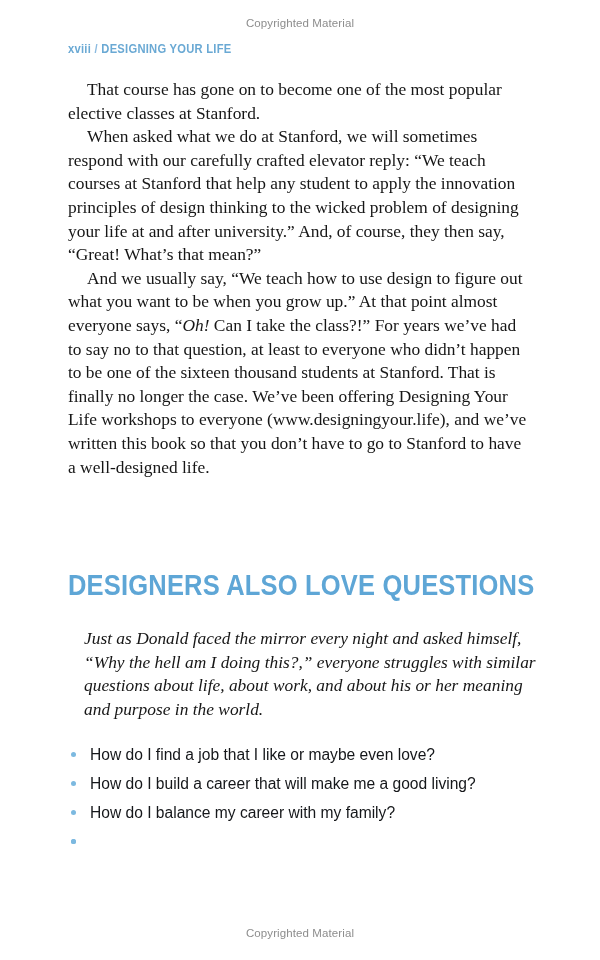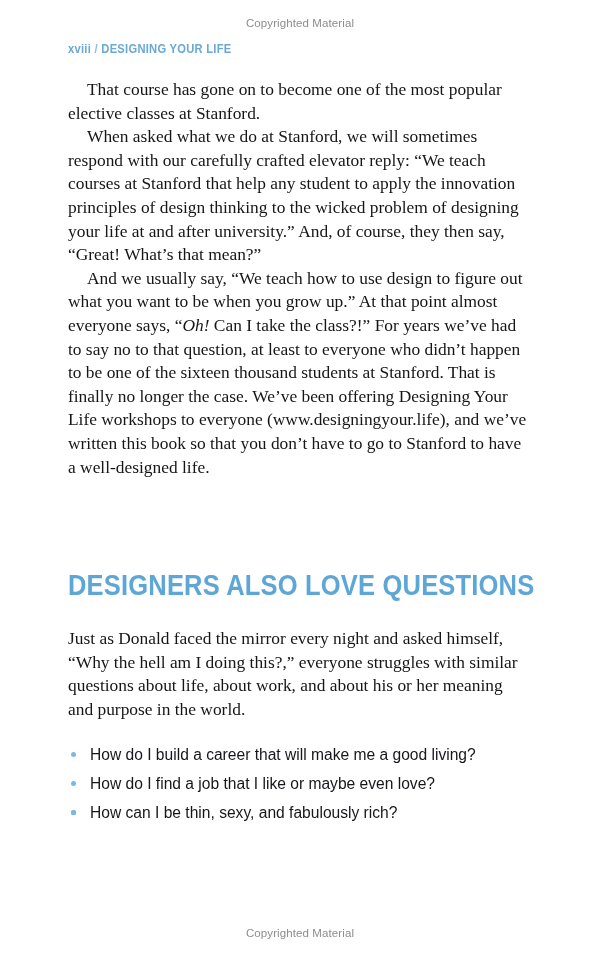--- a/index.html
+++ b/index.html
@@ -94,23 +94,24 @@
     color: #5ea6d6;
     text-transform: uppercase;
     white-space: nowrap;
     transform: scaleX(0.88);
     transform-origin: left center;
   }
 
   
   .after-heading {
     position: absolute;
-    left: 68px;
+    left: 84px;
     top: 627px;
     width: 464px;
+    font-style: italic;
   }
 
   
   .question-list {
     position: absolute;
     left: 68px;
     top: 744px;
     width: 470px;
     margin: 0;
     padding: 0;
@@ -160,33 +161,33 @@
 
   <div class="section-heading">DESIGNERS ALSO LOVE QUESTIONS</div>
 
   <div class="after-heading">
     <p class="body no-indent">Just as Donald faced the mirror every night and asked himself, “Why the hell am I doing this?,” everyone struggles with similar questions about life, about work, and about his or her meaning and purpose in the world.</p>
   </div>
 
   <ul class="question-list">
     <li>
       <span class="dot"></span>
+      <span>How do I find a job that I like or maybe even love?</span>
+    </li>
+    <li>
+      <span class="dot"></span>
       <span>How do I build a career that will make me a good living?</span>
     </li>
     <li>
       <span class="dot"></span>
-      <span>How do I find a job that I like or maybe even love?</span>
+      <span>How do I balance my career with my family?</span>
     </li>
     <li>
       <span class="dot"></span>
     </li>
     <li>
       <span class="dot"></span>
-    </li>
-    <li>
-      <span class="dot"></span>
-      <span>How can I be thin, sexy, and fabulously rich?</span>
     </li>
   </ul>
 
   <div class="watermark watermark-bottom">Copyrighted Material</div>
 
 </div>
 
 </body></html>

